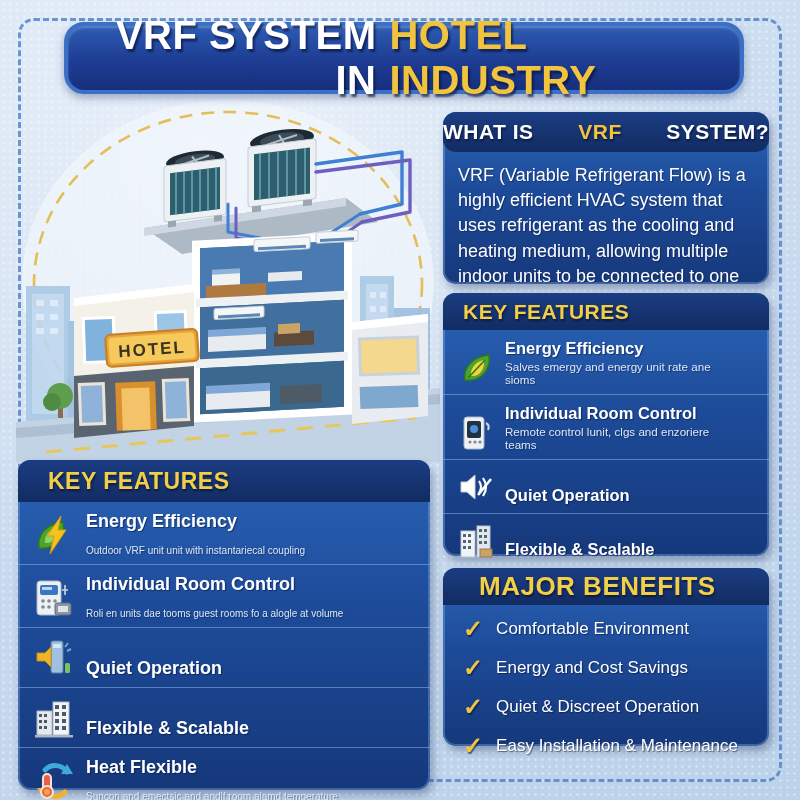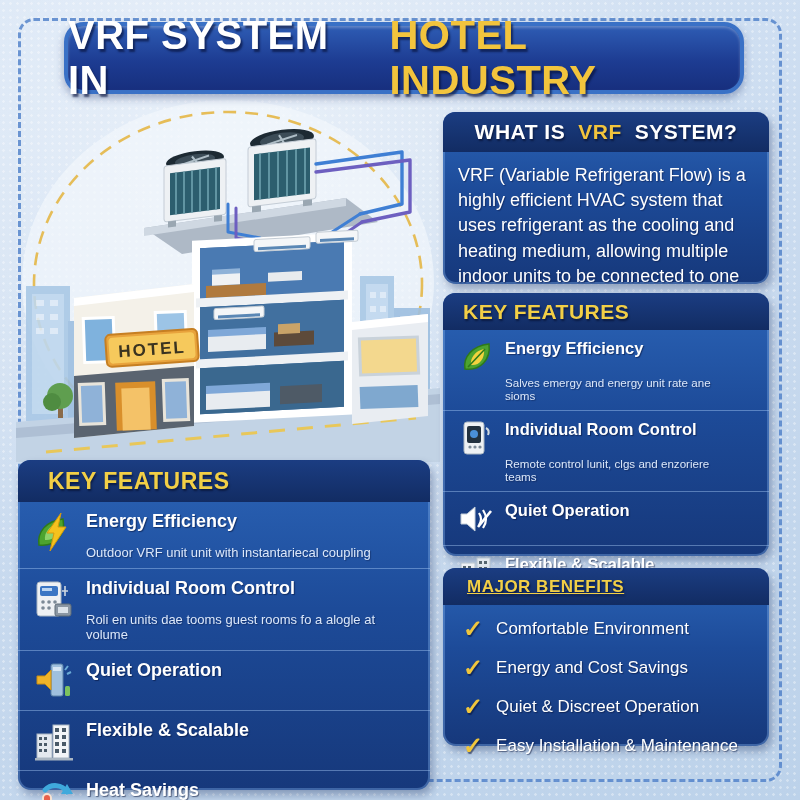--- a/index.html
+++ b/index.html
@@ -21,54 +21,54 @@
     position:absolute;left:64px;top:22px;width:672px;height:64px;z-index:5;
     background:linear-gradient(180deg,#2e5cb4 0%,#1d3c92 55%,#172f7e 100%);
     border:4px solid #3a71c6;border-radius:20px;
     box-shadow:0 4px 8px rgba(20,40,100,.35), inset 0 2px 3px rgba(255,255,255,.25);
     display:flex;align-items:center;justify-content:center;gap:13px;
   }
   .banner span{
     font-size:40px;font-weight:800;letter-spacing:.5px;
     text-shadow:2px 3px 2px rgba(8,18,60,.65);
   }
-  .banner .t-white{color:#ffffff;}
+  .banner .t-white{color:#ffffff;text-align:right;}
   .banner .t-gold{color:#f2c43d;}
   
   .panel{
     position:absolute;border-radius:13px;z-index:4;
     background:linear-gradient(180deg,#2b64b7 0%,#1d4b99 45%,#16387b 100%);
     box-shadow:inset 0 0 0 2px rgba(130,175,235,.38), 3px 5px 9px rgba(20,40,90,.35);
   }
   .panel-head{
     background:linear-gradient(180deg,#1b3d82,#122c63);
     border-radius:12px 12px 0 0;
     display:flex;align-items:center;
     color:#f2cf46;font-weight:800;letter-spacing:.5px;
     text-shadow:1px 2px 2px rgba(5,12,40,.6);
   }
-  .panel-head.centered{justify-content:center;}
+  .panel-head.centered{justify-content:space-between;border-radius:13px;}
   
   .whatis-head{height:40px;font-size:21px;}
   .whatis-head .h-white{color:#ffffff;}
   .whatis-head .h-gold{color:#f2c43d;margin:0 13px;}
   .whatis-body{
     padding:11px 15px 0 15px;color:#ffffff;font-size:18px;line-height:1.4;
     text-shadow:1px 1px 1px rgba(10,20,60,.45);
   }
   
-  .feat{display:flex;align-items:flex-start;gap:11px;padding:9px 30px 8px 15px;}
+  .feat{display:flex;align-items:flex-end;gap:11px;padding:9px 30px 8px 15px;}
   .feat + .feat{border-top:1px solid rgba(165,200,245,.45);}
   .feat .txt{flex:1;min-width:0;}
   .feat .f-title{color:#fff;font-weight:800;text-shadow:1px 1px 1px rgba(8,18,55,.55);}
   .feat .f-desc{color:#dce8fa;text-shadow:1px 1px 1px rgba(8,18,55,.4);}
   .kf-right .feat .f-title{font-size:16.5px;}
-  .kf-right .feat .f-desc{font-size:11.6px;margin-top:18px;}
+  .kf-right .feat .f-desc{font-size:11.6px;margin-top:2px;}
   .kf-left .feat .f-title{font-size:18px;}
-  .kf-left .feat .f-desc{font-size:13px;margin-top:13px;}
+  .kf-left .feat .f-desc{font-size:10px;margin-top:13px;}
   .icon-box{flex:0 0 auto;display:flex;align-items:center;justify-content:center;}
   
   .benefit{display:flex;align-items:center;gap:13px;padding:8px 10px 7px 20px;}
   .benefit .check{
     color:#f0c63c;font-size:24px;font-weight:800;line-height:1;
     text-shadow:1px 2px 1px rgba(8,18,55,.55);
   }
   .benefit .b-label{color:#fff;font-size:17px;font-weight:400;
     text-shadow:1px 1px 1px rgba(8,18,55,.55);}
   
@@ -320,21 +320,21 @@
         <rect x="22" y="26" width="12" height="8" fill="#c9a368" stroke="#9a7a45"></rect>
       </svg>
     </span>
     <div class="txt">
       <div class="f-title">Flexible &amp; Scalable</div>
     </div>
   </div>
 </div>
 
 <div class="panel" style="left:443px;top:568px;width:326px;height:178px;">
-  <div class="panel-head" style="height:37px;font-size:17px;padding-left:24px;text-decoration:underline;">MAJOR BENEFITS</div>
+  <div class="panel-head" style="height:37px;font-size:26px;padding-left:36px;">MAJOR BENEFITS</div>
   <div style="padding-top:4px;">
     <div class="benefit">
       <span class="check">✓</span>
       <span class="b-label">Comfortable Environment</span>
     </div>
     <div class="benefit">
       <span class="check">✓</span>
       <span class="b-label">Energy and Cost Savings</span>
     </div>
     <div class="benefit">
@@ -437,17 +437,17 @@
         <path d="M34 12 a14 14 0 0 0 -22 -2" stroke="#3fa9dc" stroke-width="5" fill="none" stroke-linecap="round"></path>
         <polygon points="34,4 40,14 28,14" fill="#3fa9dc"></polygon>
         <path d="M10 30 a14 14 0 0 0 22 2" stroke="#f0b429" stroke-width="5" fill="none" stroke-linecap="round"></path>
         <polygon points="10,38 4,28 16,28" fill="#f0b429"></polygon>
         <rect x="10" y="14" width="8" height="16" rx="4" fill="#e8604a" stroke="#f6e2d2" stroke-width="2"></rect>
         <circle cx="14" cy="32" r="6" fill="#e8604a" stroke="#f6e2d2" stroke-width="2"></circle>
         <circle cx="14" cy="32" r="3" fill="#f4a63c"></circle>
       </svg>
     </span>
     <div class="txt">
-      <div class="f-title">Heat Savings</div>
+      <div class="f-title">Heat Flexible</div>
       <div class="f-desc">Suncon and emectsic and andlf room alamd temperature</div>
     </div>
   </div>
 </div>
 
 </body></html>

